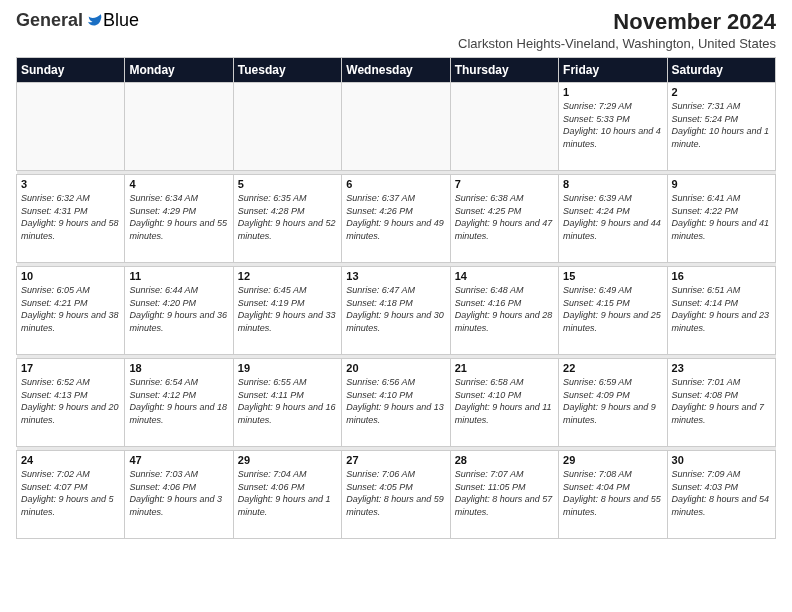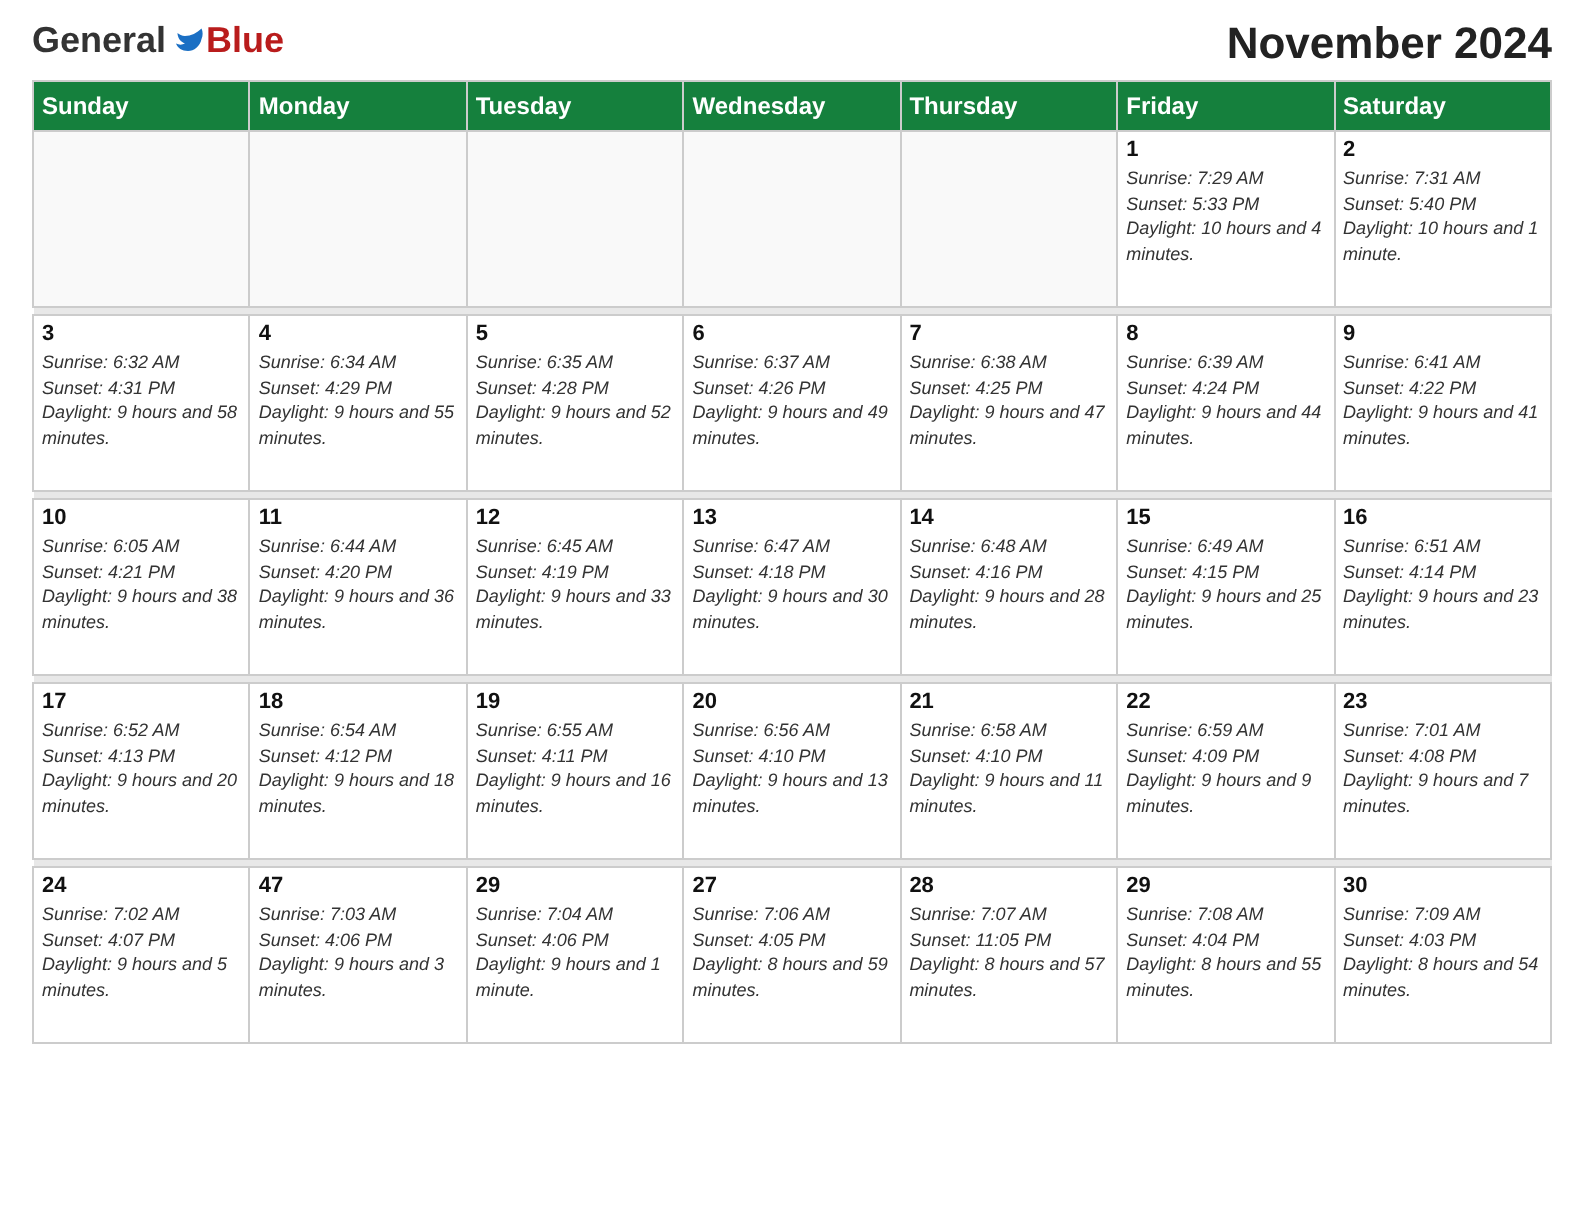--- a/index.html
+++ b/index.html
@@ -26,21 +26,21 @@
       align-items: center;
     }
     .logo-text {
       display: flex;
       align-items: center;
       font-size: 18px;
       font-weight: bold;
       color: #333;
     }
     .logo-general { color: #333; font-weight: bold; }
-    .logo-blue { color: #b91c1c; font-weight: bold; }
+    .logo-blue { color: #000000; font-weight: normal; }
     .logo-icon {
       width: 18px;
       height: 18px;
       margin-left: 2px;
     }
     .title-block {
       text-align: right;
     }
     .month-title {
       font-size: 22px;
@@ -52,21 +52,21 @@
       font-size: 13px;
       color: #444;
       margin-top: 2px;
     }
     .calendar {
       width: 100%;
       border-collapse: collapse;
       margin-top: 6px;
     }
     .calendar th {
-      background: #15803d;
+      background: #0f172a;
       color: #fff;
       font-size: 12px;
       font-weight: bold;
       padding: 5px 4px;
       text-align: left;
       border: 1px solid #ccc;
     }
     .calendar td {
       border: 1px solid #ccc;
       vertical-align: top;
@@ -109,20 +109,21 @@
       <div class="logo-text">
         <span class="logo-general">General</span>
         <svg class="logo-icon" viewBox="0 0 24 24" fill="#1a6fc4">
           <path d="M21 3 C18 6 14 8 10 8 C8 8 6 7 5 6 C5 9 7 12 10 13 C8 14 6 14 4 13 C5 16 8 18 12 18 C16 18 20 15 21 10 C22 8 22 5 21 3Z"></path>
         </svg>
         <span class="logo-blue">Blue</span>
       </div>
     </div>
     <div class="title-block">
       <div class="month-title">November 2024</div>
+      <div class="subtitle">Clarkston Heights-Vineland, Washington, United States</div>
     </div>
   </div>
 
   <table class="calendar">
     <thead>
       <tr>
         <th>Sunday</th>
         <th>Monday</th>
         <th>Tuesday</th>
         <th>Wednesday</th>
@@ -141,21 +142,21 @@
           <td>
             <span class="day-number">1</span>
             <div class="day-info">Sunrise: 7:29 AM
 Sunset: 5:33 PM
 Daylight: 10 hours
 and 4 minutes.</div>
           </td>
           <td>
             <span class="day-number">2</span>
             <div class="day-info">Sunrise: 7:31 AM
-Sunset: 5:40 PM
+Sunset: 5:24 PM
 Daylight: 10 hours
 and 1 minute.</div>
           </td>
         </tr>
         <tr class="row-separator">
           <td></td>
           <td></td>
           <td></td>
           <td></td>
           <td></td>

